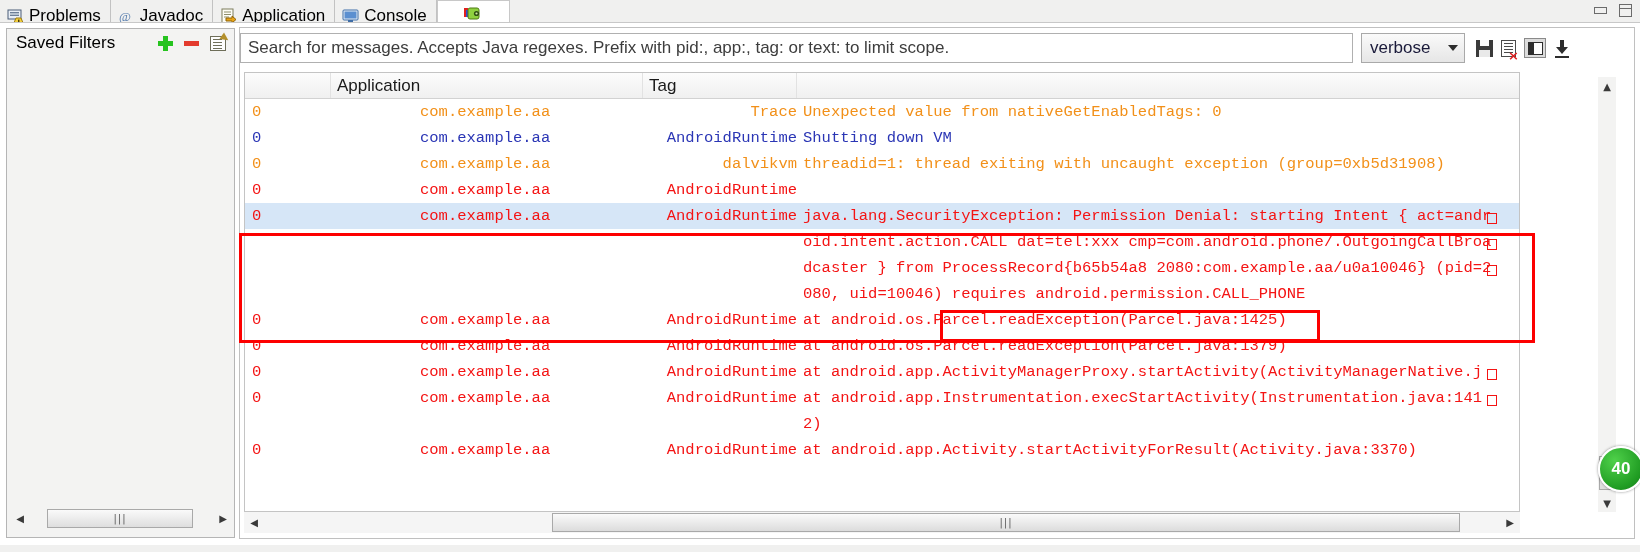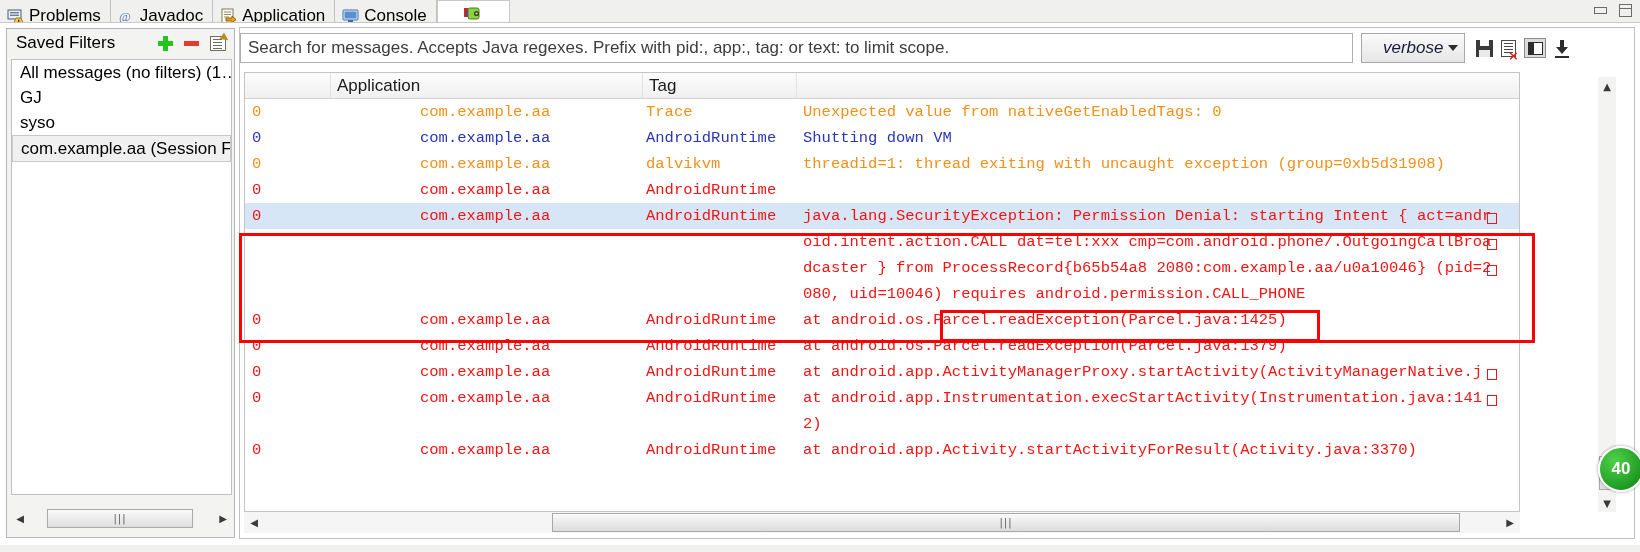--- a/index.html
+++ b/index.html
@@ -154,22 +154,22 @@
     padding: 0 7px; outline: none;
     font-family: "Liberation Sans", sans-serif;
   }
   .search-input::placeholder { color: #3d3d3d; opacity: 1; }
   .level-select {
     margin-left: 8px;
     width: 104px; height: 30px;
     background: linear-gradient(#fafafa,#e6e6e6);
     border: 1px solid #a9a9a9;
     display: flex; align-items: center;
-    padding: 0 6px 0 21px;
-    font-size: 17px; color: #1a1a3a; font-style: italic;
+    padding: 0 6px 0 8px;
+    font-size: 17px; color: #1a1a3a;
   }
   .level-label { flex: 1 1 auto; }
   .caret {
     width: 0; height: 0;
     border-left: 5px solid transparent; border-right: 5px solid transparent;
     border-top: 6px solid #2d2d2d;
   }
   .tb-icons { display: flex; align-items: center; gap: 8px; margin-left: 11px; }
   .ico-save { width: 17px; height: 17px; background: #3a3a3a; position: relative; }
   .ico-save::before {
@@ -234,21 +234,21 @@
   .th-tag { width: 154px; }
   .th-text { flex: 1 1 auto; border-right: none; }
   .rows { position: relative; }
   .row {
     display: flex; height: 26px; align-items: center;
     font-family: "Liberation Mono", monospace;
     font-size: 15.5px; white-space: nowrap;
   }
   .c-pid  { width: 86px; padding-left: 7px; }
   .c-app  { width: 312px; padding-left: 89px; }
-  .c-tag  { width: 154px; padding-left: 3px; }
+  .c-tag  { width: 154px; padding-left: 3px; text-align: right; }
   .c-text { flex: 1 1 auto; padding-left: 6px; position: relative; }
   .lv-warn  { color: #f29019; }
   .lv-debug { color: #2b36b5; }
   .lv-error { color: #f41414; }
   .row.selected { background: #d6e6f7; }
   .wrapmark {
     position: absolute; right: 22px; top: 6px;
     width: 10px; height: 11px; border: 1.5px solid #f41414;
   }
 
@@ -408,34 +408,20 @@
     <div class="filters">
       <div class="filters-head">
         <span class="filters-title">Saved Filters</span>
         <span class="fhicons">
           <span class="ico-plus"></span>
           <span class="ico-minus"></span>
           <span class="ico-edit"></span>
         </span>
       </div>
 
-      <div class="filters-list">
-        <div class="filter-item">
-          <span>All messages (no filters) (1…</span>
-        </div>
-        <div class="filter-item">
-          <span>GJ</span>
-        </div>
-        <div class="filter-item">
-          <span>syso</span>
-        </div>
-        <div class="filter-item selected">
-          <span>com.example.aa (Session F</span>
-        </div>
-      </div>
 
       <div class="hscroll">
         <span class="hs-arrow">◀</span>
         <span class="hs-track">
           <span class="hs-thumb">|||</span>
         </span>
         <span class="hs-arrow">▶</span>
       </div>
     </div>
 

